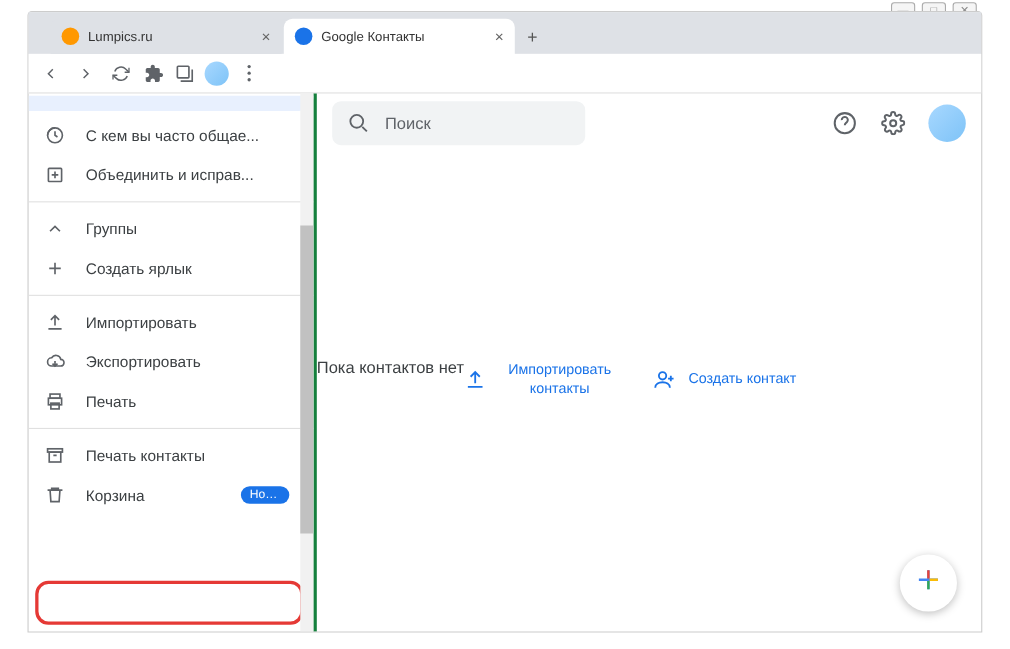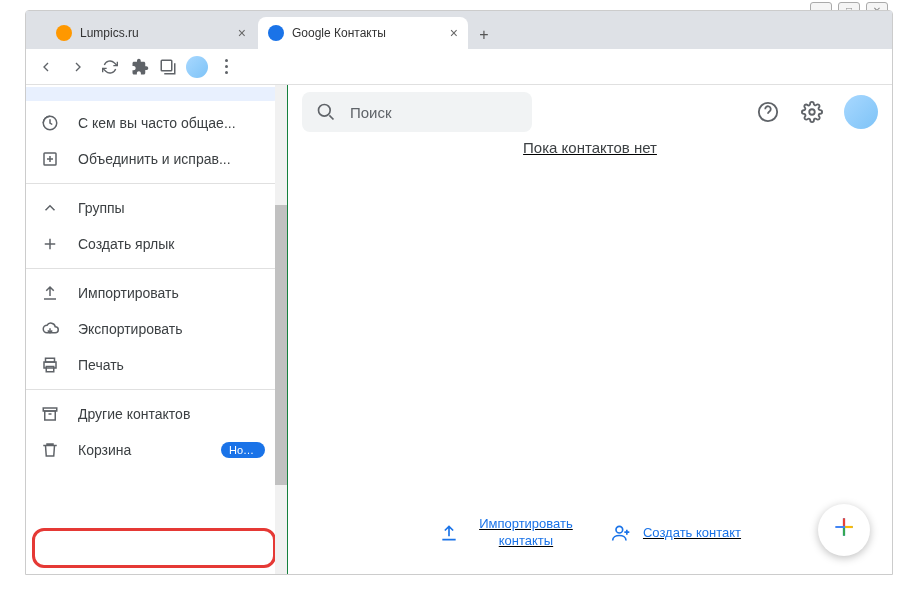--- a/index.html
+++ b/index.html
@@ -23,21 +23,21 @@
   .url-box { flex: 1; height: 28px; background: #f1f3f4; border-radius: 14px; display: flex; align-items: center; padding: 0 12px; font-size: 13px; color: #333; }
   .lock-icon { color: #5f6368; margin-right: 8px; }
   .url-star { margin-left: auto; color: #5f6368; }
   .ext-icon { width: 20px; height: 20px; display: flex; align-items: center; justify-content: center; color: #5f6368; }
   .profile-circle { width: 22px; height: 22px; border-radius: 50%; background: linear-gradient(135deg,#a8d8ff,#7ec3f7); }
   .menu-dots { width: 20px; display: flex; flex-direction: column; align-items: center; gap: 3px; }
   .menu-dots span { width: 3px; height: 3px; background: #5f6368; border-radius: 50%; }
   
   .content { display: flex; height: calc(100% - 74px); position: relative; }
   
-  .sidebar { width: 262px; border-right: 1px solid #15803d; overflow-y: auto; padding-top: 2px; position: relative; }
+  .sidebar { width: 262px; border-right: 3px solid #15803d; overflow-y: auto; padding-top: 2px; position: relative; }
   .sidebar-top-blue { height: 14px; background: #e8f0fe; margin: 0 0 4px 0; border-radius: 0 0 20px 0; }
   .side-item { display: flex; align-items: center; height: 36px; padding: 0 14px; font-size: 14px; color: #3c4043; cursor: pointer; border-radius: 0 18px 18px 0; margin-right: 8px; white-space: nowrap; overflow: hidden; text-overflow: ellipsis; }
   .side-icon { width: 20px; height: 20px; margin-right: 18px; display: flex; align-items: center; justify-content: center; color: #5f6368; flex-shrink: 0; }
   .side-icon svg { width: 18px; height: 18px; }
   .side-sep { height: 1px; background: #e0e0e0; margin: 6px 0; }
   .badge { background: #1a73e8; color: #fff; font-size: 11px; padding: 2px 8px; border-radius: 10px; margin-left: auto; overflow: hidden; text-overflow: ellipsis; max-width: 44px; }
   
   .highlight-box { position: absolute; border: 3px solid #e53935; border-radius: 12px; pointer-events: none; }
   
   .sidebar-scroll { position: absolute; right: 0; top: 0; width: 12px; height: 100%; background: #f1f1f1; }
@@ -45,21 +45,21 @@
   
   .main { flex: 1; display: flex; flex-direction: column; }
   .top-bar { height: 54px; display: flex; align-items: center; padding: 0 14px; gap: 8px; }
   .search-box { flex: 1; max-width: 420px; height: 40px; background: #f1f3f4; border-radius: 8px; display: flex; align-items: center; padding: 0 14px; color: #5f6368; font-size: 15px; }
   .search-box svg { margin-right: 14px; }
   .top-spacer { flex: 1; }
   .top-icon { width: 36px; height: 36px; display: flex; align-items: center; justify-content: center; color: #5f6368; cursor: pointer; border-radius: 50%; }
   .top-icon svg { width: 22px; height: 22px; }
   .avatar-lg { width: 34px; height: 34px; border-radius: 50%; background: linear-gradient(135deg,#a8d8ff,#7ec3f7); margin-left: 6px; }
   
-  .empty-area { flex: 1; display: flex; flex-direction: column; justify-content: space-between; align-items: center; padding-bottom: 24px; text-decoration: underline; }
+  .empty-area { flex: 1; display: flex; flex-direction: row; justify-content: flex-start; align-items: center; padding-bottom: 24px; }
   .empty-text { font-size: 15px; color: #3c4043; margin-bottom: 20px; }
   .action-row { display: flex; gap: 30px; align-items: center; }
   .action-link { display: flex; align-items: center; gap: 12px; color: #1a73e8; font-size: 13px; font-weight: 500; cursor: pointer; text-align: center; }
   .action-link svg { width: 20px; height: 20px; }
   .action-text { max-width: 110px; line-height: 1.3; }
   
   .fab { position: absolute; bottom: 18px; right: 22px; width: 52px; height: 52px; border-radius: 50%; background: #fff; box-shadow: 0 2px 8px rgba(0,0,0,0.25); display: flex; align-items: center; justify-content: center; cursor: pointer; }
   .fab-plus { font-size: 26px; font-weight: bold; }
 </style>
 </head>
@@ -192,21 +192,21 @@
       </div>
       <div class="side-sep"></div>
       <div class="side-item">
         <span class="side-icon">
             <svg viewBox="0 0 24 24" fill="none" stroke="currentColor" stroke-width="2">
               <rect x="3" y="4" width="18" height="4"></rect>
               <rect x="5" y="8" width="14" height="12"></rect>
               <path d="M10 12h4"></path>
             </svg>
           </span>
-        <span>Другие контактов</span>
+        <span>Печать контакты</span>
       </div>
       <div class="side-item" style="position:relative;">
         <span class="side-icon">
             <svg viewBox="0 0 24 24" fill="none" stroke="currentColor" stroke-width="2">
               <path d="M3 6h18M8 6V4h8v2M6 6l1 14h10l1-14"></path>
             </svg>
           </span>
         <span>Корзина</span>
         <span class="badge">Нови...</span>
       </div>

